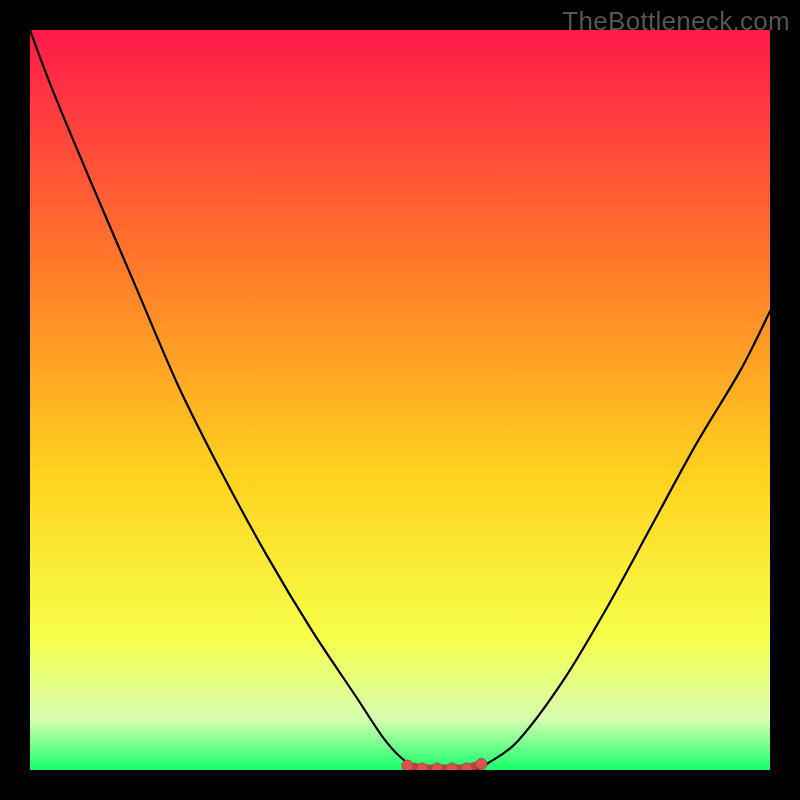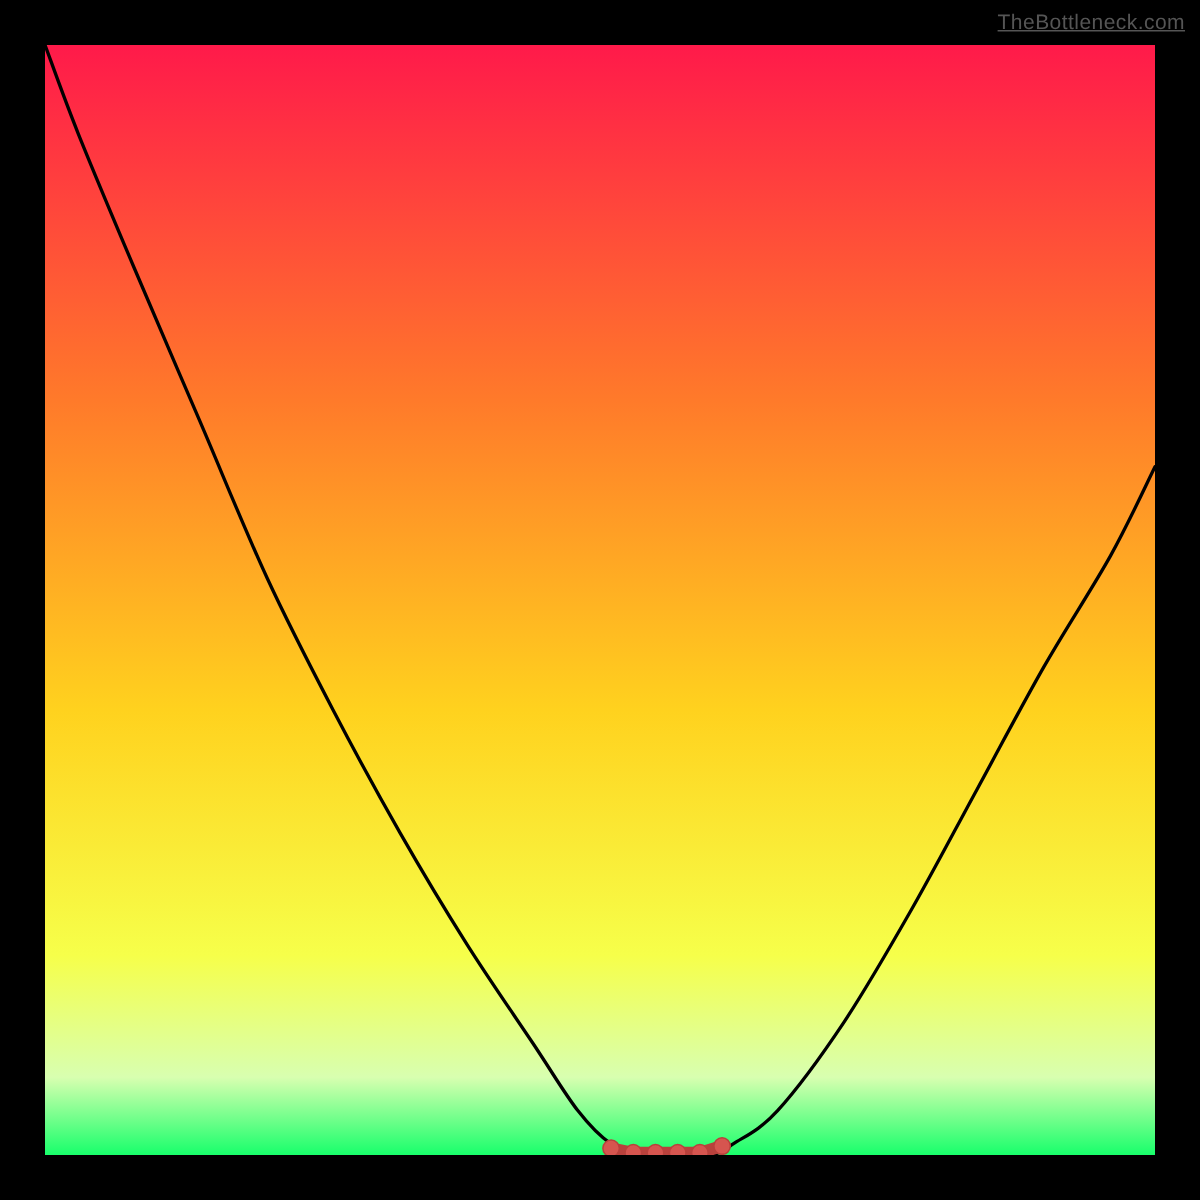--- a/index.html
+++ b/index.html
@@ -15,24 +15,23 @@
     position: relative;
     width: 800px;
     height: 800px;
     background: #000;
   }
   .watermark {
     position: absolute;
     top: 6px;
     right: 10px;
     color: #555;
-    font-size: 14px;
+    font-size: 26px;
     font-weight: 500;
     letter-spacing: 0.3px;
-    text-decoration: underline;
   }
   .plot-area {
     position: absolute;
     left: 30px;
     top: 30px;
     width: 740px;
     height: 740px;
   }
   svg { display: block; }
 </style>

